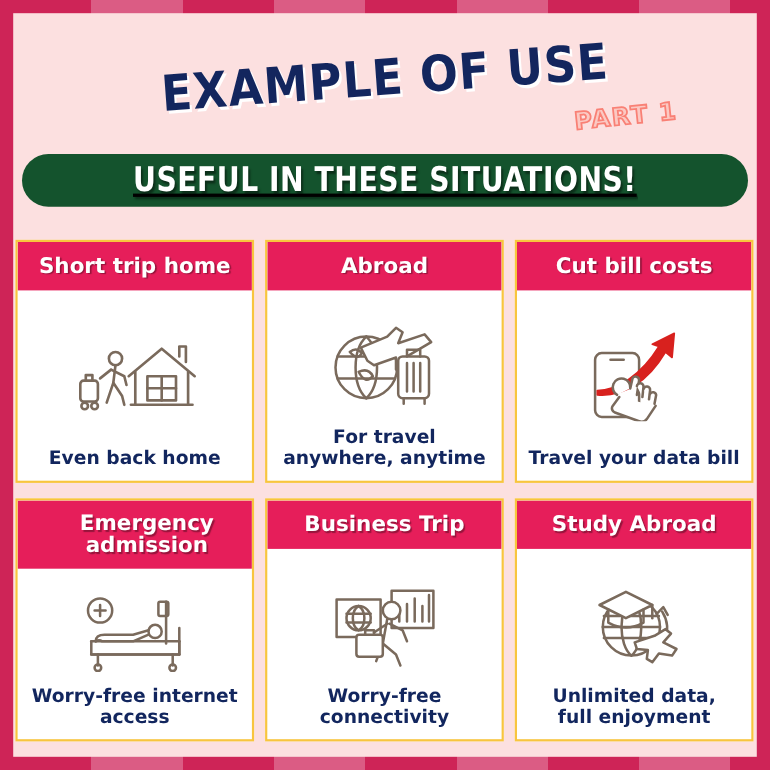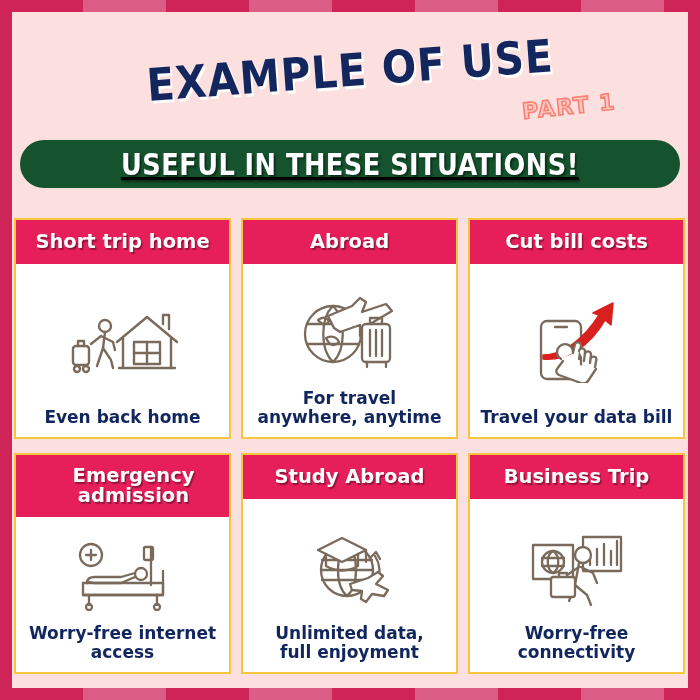--- a/index.html
+++ b/index.html
@@ -324,47 +324,20 @@
               <path d="M16 42 q0 -6 8 -6 h26 l14 -4"></path>
             </svg>
           </div>
           <div class="card-caption">Worry-free internet
 access</div>
         </div>
       </div>
 
       <div class="card">
         <div class="card-head">
-          <span class="card-head-text">Study Abroad</span>
-        </div>
-        <div class="card-body">
-          <div class="icon-wrap">
-            <svg width="96" height="78" viewBox="0 0 96 78" fill="none" stroke="#7A6A5C" stroke-width="2.3" stroke-linecap="round" stroke-linejoin="round">
-
-              <circle cx="45" cy="42" r="26"></circle>
-              <path d="M45 16 C33 26 33 58 45 68 M45 16 C57 26 57 58 45 68"></path>
-              <path d="M20 32 H70 M19 42 H71 M20 52 H70"></path>
-
-              <path d="M16 22 L40 10 L64 22 L40 34 Z" fill="#ffffff"></path>
-              <path d="M24 26 V38 q16 9 32 0 V26"></path>
-              <path d="M64 22 V34"></path>
-
-              <path d="M73 28 a28 28 0 0 1 2 26"></path>
-              <path d="M68 30 L74 24 L78 31"></path>
-
-              <path d="M48 56 L66 50 L76 44 L81 48 L74 56 L86 62 L82 68 L70 66 L64 74 L59 71 L60 63 L50 62 Z" fill="#ffffff"></path>
-            </svg>
-          </div>
-          <div class="card-caption">Unlimited data,
-full enjoyment</div>
-        </div>
-      </div>
-
-      <div class="card">
-        <div class="card-head">
           <span class="card-head-text">Business Trip</span>
         </div>
         <div class="card-body">
           <div class="icon-wrap">
             <svg width="100" height="80" viewBox="0 0 100 80" fill="none" stroke="#7A6A5C" stroke-width="2.3" stroke-linecap="round" stroke-linejoin="round">
 
               <rect x="6" y="18" width="40" height="34"></rect>
               <circle cx="26" cy="35" r="11"></circle>
               <path d="M26 24 C19 28 19 42 26 46 M26 24 C33 28 33 42 26 46"></path>
               <path d="M15 31 H37 M15 39 H37"></path>
@@ -379,15 +352,42 @@
 
               <rect x="24" y="50" width="24" height="20" rx="2.5" fill="#ffffff"></rect>
               <path d="M32 50 V46 H40 V50"></path>
             </svg>
           </div>
           <div class="card-caption">Worry-free
 connectivity</div>
         </div>
       </div>
 
+      <div class="card">
+        <div class="card-head">
+          <span class="card-head-text">Study Abroad</span>
+        </div>
+        <div class="card-body">
+          <div class="icon-wrap">
+            <svg width="96" height="78" viewBox="0 0 96 78" fill="none" stroke="#7A6A5C" stroke-width="2.3" stroke-linecap="round" stroke-linejoin="round">
+
+              <circle cx="45" cy="42" r="26"></circle>
+              <path d="M45 16 C33 26 33 58 45 68 M45 16 C57 26 57 58 45 68"></path>
+              <path d="M20 32 H70 M19 42 H71 M20 52 H70"></path>
+
+              <path d="M16 22 L40 10 L64 22 L40 34 Z" fill="#ffffff"></path>
+              <path d="M24 26 V38 q16 9 32 0 V26"></path>
+              <path d="M64 22 V34"></path>
+
+              <path d="M73 28 a28 28 0 0 1 2 26"></path>
+              <path d="M68 30 L74 24 L78 31"></path>
+
+              <path d="M48 56 L66 50 L76 44 L81 48 L74 56 L86 62 L82 68 L70 66 L64 74 L59 71 L60 63 L50 62 Z" fill="#ffffff"></path>
+            </svg>
+          </div>
+          <div class="card-caption">Unlimited data,
+full enjoyment</div>
+        </div>
+      </div>
+
     </div>
   </div>
 </div>
 
 </body></html>

